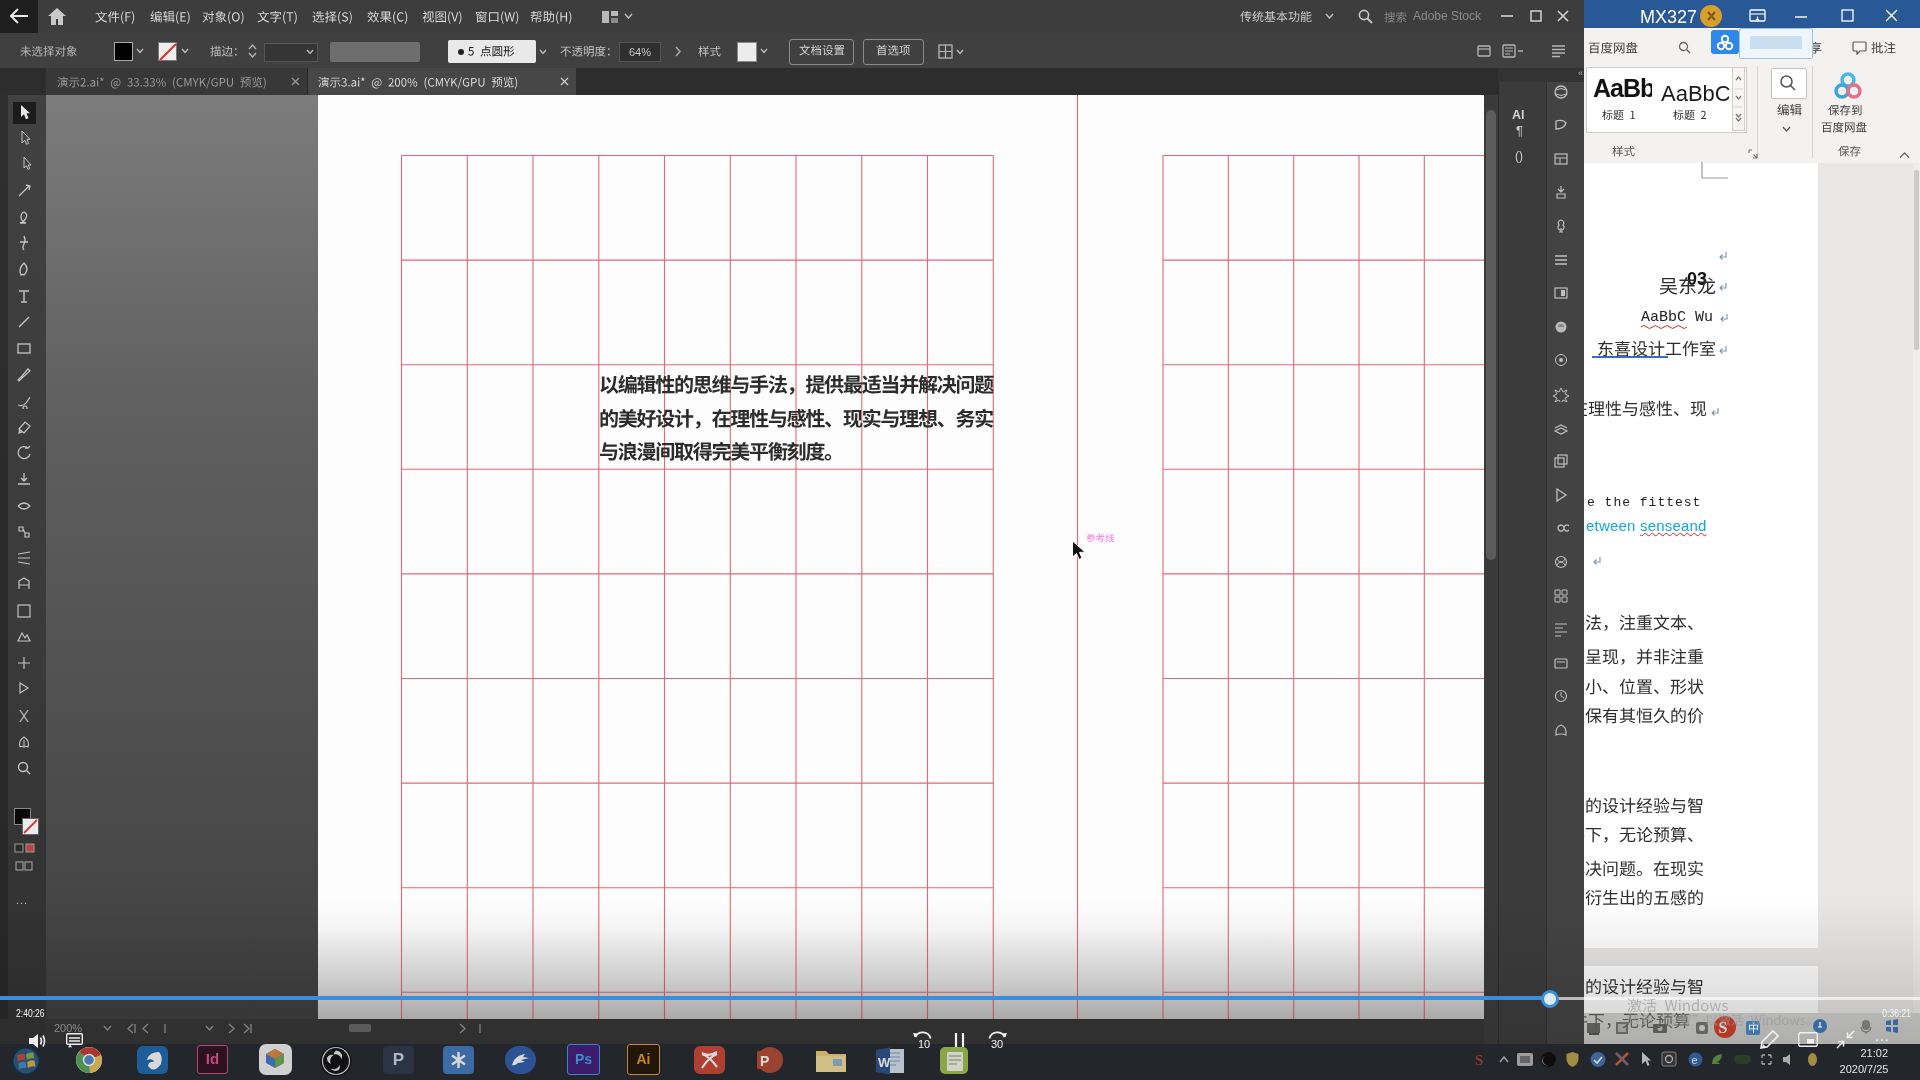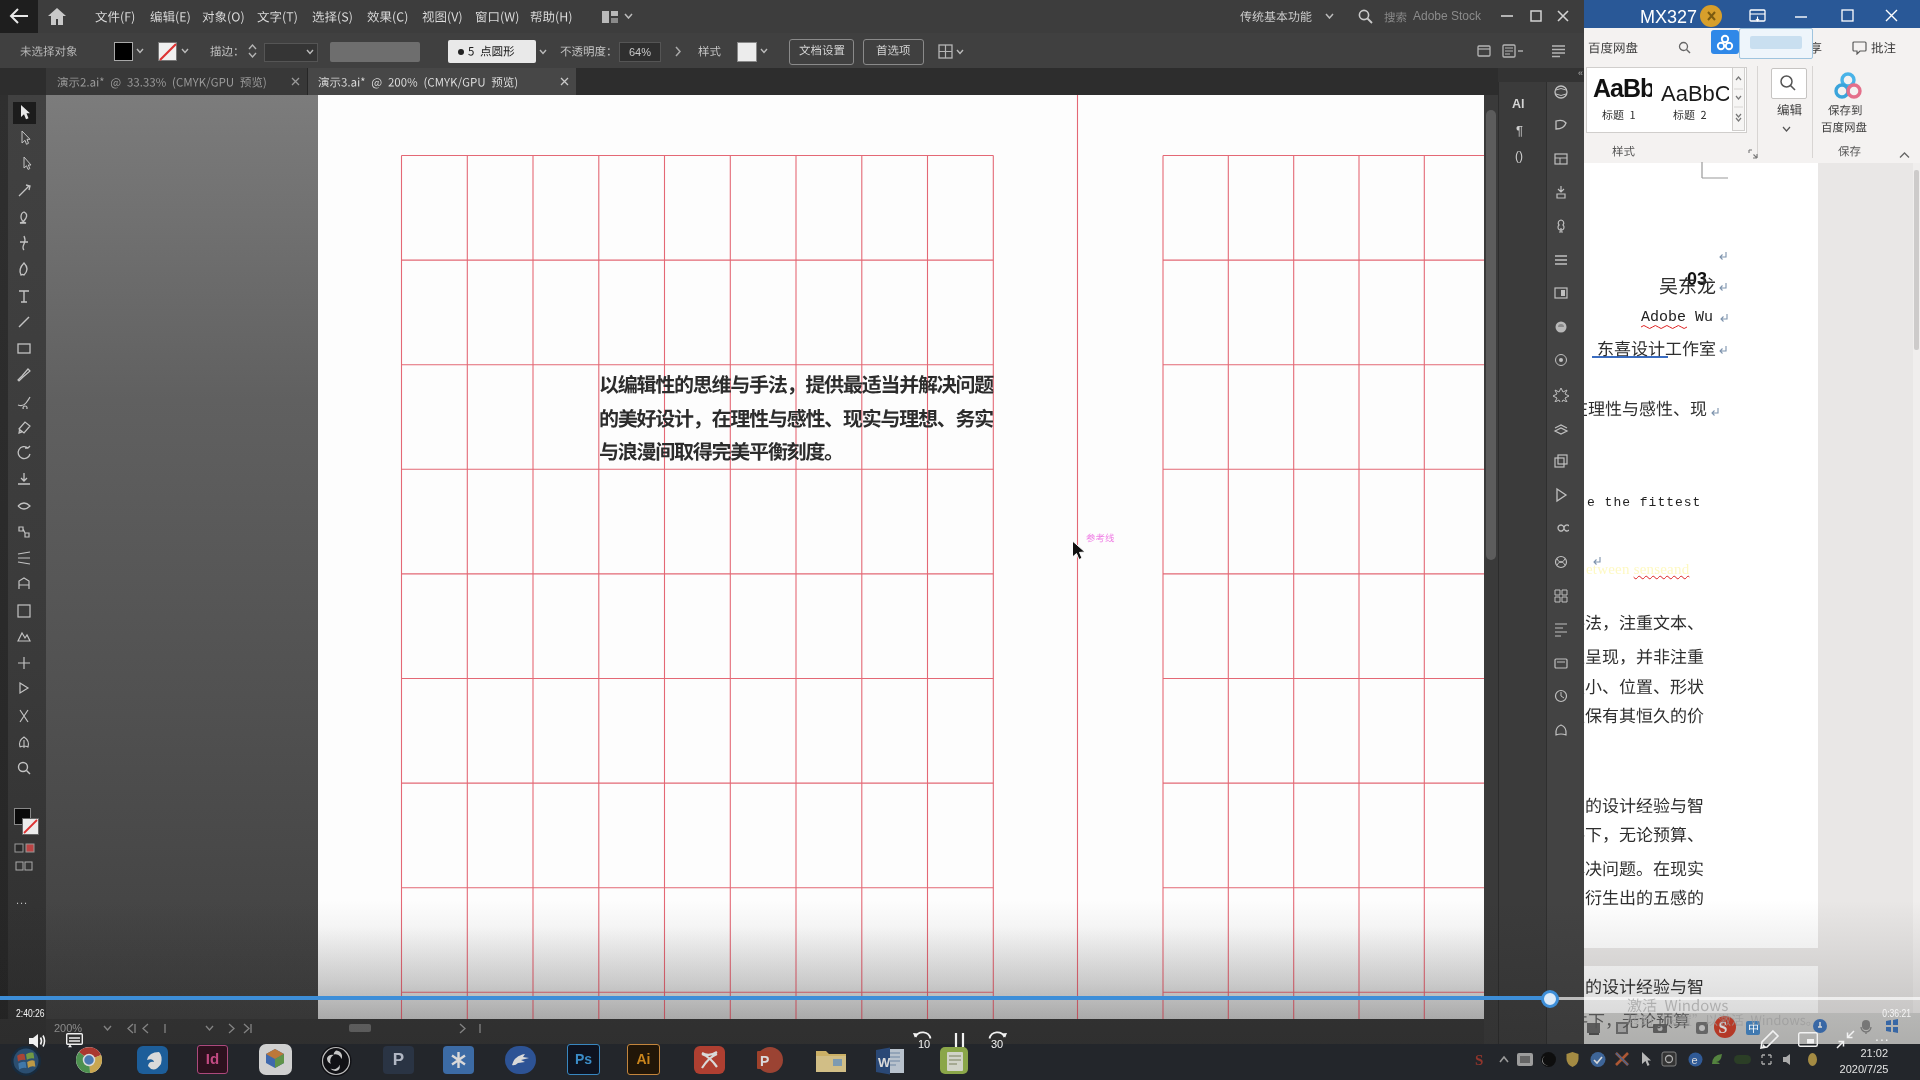--- a/index.html
+++ b/index.html
@@ -233,21 +233,21 @@
       <rect x="2" y="2" width="7" height="8" fill="none" stroke="#aaa"></rect>
       <rect x="11" y="2" width="7" height="8" fill="none" stroke="#aaa"></rect>
     </svg>
     <div class="abs" style="left:16px;top:898px;width:18px;height:6px;color:#c3c3c3;font-size:11px;line-height:4px;letter-spacing:1px;">...</div>
 
 <div class="abs" style="left:1484px;top:95px;width:14px;height:924px;background:#3a3a3a;"></div>
 <div class="abs" style="left:1486px;top:110px;width:10px;height:450px;background:#5c5c5c;border-radius:5px;"></div>
 <div class="abs" style="left:1498px;top:68px;width:48px;height:976px;background:#3b3b3b;border-left:1px solid #2c2c2c;"></div>
 <div class="abs" style="left:1546px;top:68px;width:42px;height:976px;background:#434343;border-left:1px solid #2f2f2f;"></div>
 <div class="abs" style="left:1498px;top:68px;width:90px;height:14px;background:#333;color:#aaa;font-size:9px;text-align:right;">«&nbsp;&nbsp;</div>
-<div class="abs" style="left:1512px;top:97px;width:26px;height:16px;color:#d5d5d5;font-size:12.5px;font-weight:bold;font-family:'Liberation Sans';">Al</div>
+<div class="abs" style="left:1512px;top:108px;width:26px;height:16px;color:#d5d5d5;font-size:12.5px;font-weight:bold;font-family:'Liberation Sans';">Al</div>
     <div class="abs" style="left:1516px;top:123px;width:20px;height:16px;color:#cfcfcf;font-size:13px;">¶</div>
     <div class="abs" style="left:1515px;top:149px;width:20px;height:16px;color:#cfcfcf;font-size:12px;">()</div>
     <svg class="abs" style="left:1553px;top:84px" width="16" height="16" viewBox="0 0 16 16">
       <circle cx="8" cy="8" r="6" fill="none" stroke="#c0c0c0" stroke-width="1.3"></circle>
       <path d="M3 6q5-3 10 0M3 10q5 3 10 0" fill="none" stroke="#c0c0c0"></path>
     </svg>
     <svg class="abs" style="left:1553px;top:117px" width="16" height="16" viewBox="0 0 16 16">
       <path d="M3 12V4q7-2 10 2q-2 6-10 6z" fill="none" stroke="#c0c0c0" stroke-width="1.3"></path>
     </svg>
     <svg class="abs" style="left:1553px;top:151px" width="16" height="16" viewBox="0 0 16 16">
@@ -421,26 +421,26 @@
 <div class="abs" style="left:1584px;top:966px;width:234px;height:78px;background:#fff;"></div>
 
 <svg class="abs" style="left:1701px;top:162px" width="28" height="18" viewBox="0 0 28 18">
       <path d="M1 0v16M1 16h26" stroke="#9a9a9a" stroke-width="1.2" fill="none"></path>
     </svg>
 
 <div class="abs" style="left:1913px;top:163px;width:7px;height:881px;background:#f0eeed;"></div>
 <div class="abs" style="left:1914px;top:170px;width:5px;height:180px;background:#cdcbca;border-radius:2px;"></div>
 
 <div class="abs" style="left:1592px;top:356px;width:76px;height:1.5px;background:#3a6cc0;"></div>
-<div class="abs" style="left:1641px;top:309px;width:76px;height:18px;color:#222;font-size:15px;font-family:'Liberation Mono',monospace;">Adobe Wu</div>
+<div class="abs" style="left:1641px;top:309px;width:76px;height:18px;color:#222;font-size:15px;font-family:'Liberation Mono',monospace;">AaBbC Wu</div>
 <svg class="abs" style="left:1641px;top:325px" width="46" height="4" viewBox="0 0 46 4">
       <path d="M0 2q2.875-3 5.75 0t5.75 0t5.75 0t5.75 0t5.75 0t5.75 0t5.75 0t5.75 0" stroke="#d22" stroke-width="1" fill="none"></path>
     </svg>
 <div class="abs" style="left:1587px;top:495px;width:130px;height:18px;color:#222;font-size:13px;font-family:'Liberation Mono',monospace;letter-spacing:1px;white-space:nowrap;">e the fittest</div>
-<div class="abs" style="left:1586px;top:517px;width:135px;height:18px;color:#fef9c3;font-size:15px;font-family:Liberation Serif, serif;letter-spacing:0.2px;white-space:nowrap;margin-top:44px;">etween <span style="text-decoration:underline wavy #d22 1px;">senseand</span></div>
+<div class="abs" style="left:1586px;top:517px;width:135px;height:18px;color:#0ea5e9;font-size:15px;font-family:Liberation Sans, sans-serif;letter-spacing:0.2px;white-space:nowrap;">etween <span style="text-decoration:underline wavy #d22 1px;">senseand</span></div>
 <div class="abs" style="left:1687px;top:246px;width:40px;height:20px;color:#111;font-size:18px;font-weight:bold;margin-top:23px;">03</div>
 
 <div class="abs" style="left:0;top:1044px;width:1920px;height:36px;background:#23262b;"></div>
 <div style="position:absolute;left:0;top:0;filter:brightness(0.85) saturate(0.8);">
       <svg class="abs" style="left:10px;top:1045px" width="33" height="33" viewBox="0 0 33 33">
         <circle cx="16" cy="16" r="15" fill="#17344f"></circle>
         <circle cx="16" cy="16" r="12.5" fill="#2a5d8f"></circle>
         <g transform="rotate(-8 16 16)">
           <path d="M8 9.5q4-2 7.5-0.5V15q-4-1.5-7.5 0.5z" fill="#e04b34"></path>
           <path d="M17 9.2q4-2 7.5-0.3v5.8q-4-1.5-7.5 0.3z" fill="#7db93c"></path>
@@ -469,21 +469,21 @@
         <circle cx="17" cy="17" r="13.5" fill="none" stroke="#dcdcdc" stroke-width="1.2"></circle>
         <path d="M17 6.5a6 6 0 0 1 5.5 8.5a6.5 6.5 0 0 0-8-4.5a6 6 0 0 1 2.5-4zM8 14a6 6 0 0 1 6.5-3a6.5 6.5 0 0 0-2.5 8.8a6 6 0 0 1-4-5.8zM19.5 26a6 6 0 0 1-8-1.5a6.5 6.5 0 0 0 9.2-3.8a6 6 0 0 1-1.2 5.3z" fill="#e8e8e8"></path>
       </svg>
       <div class="abs" style="left:383px;top:1046px;width:31px;height:28px;background:#2f3d55;border-radius:4px;color:#cfd8ea;font-size:17px;font-weight:bold;text-align:center;line-height:27px;">P</div>
       <div class="abs" style="left:443px;top:1046px;width:31px;height:28px;background:#3a7fd5;border-radius:4px;"><svg width="31" height="28" viewBox="0 0 31 28">
           <path d="M15.5 6v16M9 9.5l13 9M22 9.5l-13 9" stroke="#fff" stroke-width="2.4"></path>
         </svg></div>
       <div class="abs" style="left:505px;top:1046px;width:31px;height:28px;background:#2b62c4;border-radius:14px;"><svg width="31" height="28" viewBox="0 0 31 28">
           <path d="M7 19q2-9 13-11l-2 3l6 1l-8 2l4 2l-7 1q-3 3-6 2z" fill="#fff"></path>
         </svg></div>
-      <div class="abs" style="left:567px;top:1044px;width:33px;height:31px;background:#0f172a;border:1.5px solid #2fa3f7;box-sizing:border-box;border-radius:3px;color:#31a8ff;font-size:14px;font-weight:bold;text-align:center;line-height:28px;">Ps</div>
+      <div class="abs" style="left:567px;top:1044px;width:33px;height:31px;background:#4c1d95;border:1.5px solid #2fa3f7;box-sizing:border-box;border-radius:3px;color:#31a8ff;font-size:14px;font-weight:bold;text-align:center;line-height:28px;">Ps</div>
       <div class="abs" style="left:627px;top:1044px;width:33px;height:31px;background:#2a1a05;border:1.5px solid #f79a2f;box-sizing:border-box;border-radius:3px;color:#ff9a00;font-size:14px;font-weight:bold;text-align:center;line-height:28px;">Ai</div>
       <div class="abs" style="left:694px;top:1046px;width:31px;height:28px;background:#e8442e;border-radius:6px;"><svg width="31" height="28" viewBox="0 0 31 28">
           <path d="M8 7q7 4 15-1M8 22q7-11 15-14M8 8q8 3 15 13" stroke="#fff" stroke-width="2.2" fill="none"></path>
         </svg></div>
       <svg class="abs" style="left:754px;top:1046px" width="33" height="28" viewBox="0 0 33 28">
         <circle cx="16" cy="14" r="13" fill="#cb4a32"></circle>
         <rect x="3" y="5" width="13" height="18" rx="1" fill="#d24726"></rect>
         <text x="6" y="20" fill="#fff" font-size="14" font-weight="bold" font-family="Liberation Sans">P</text>
       </svg>
       <svg class="abs" style="left:814px;top:1047px" width="34" height="27" viewBox="0 0 34 27">

